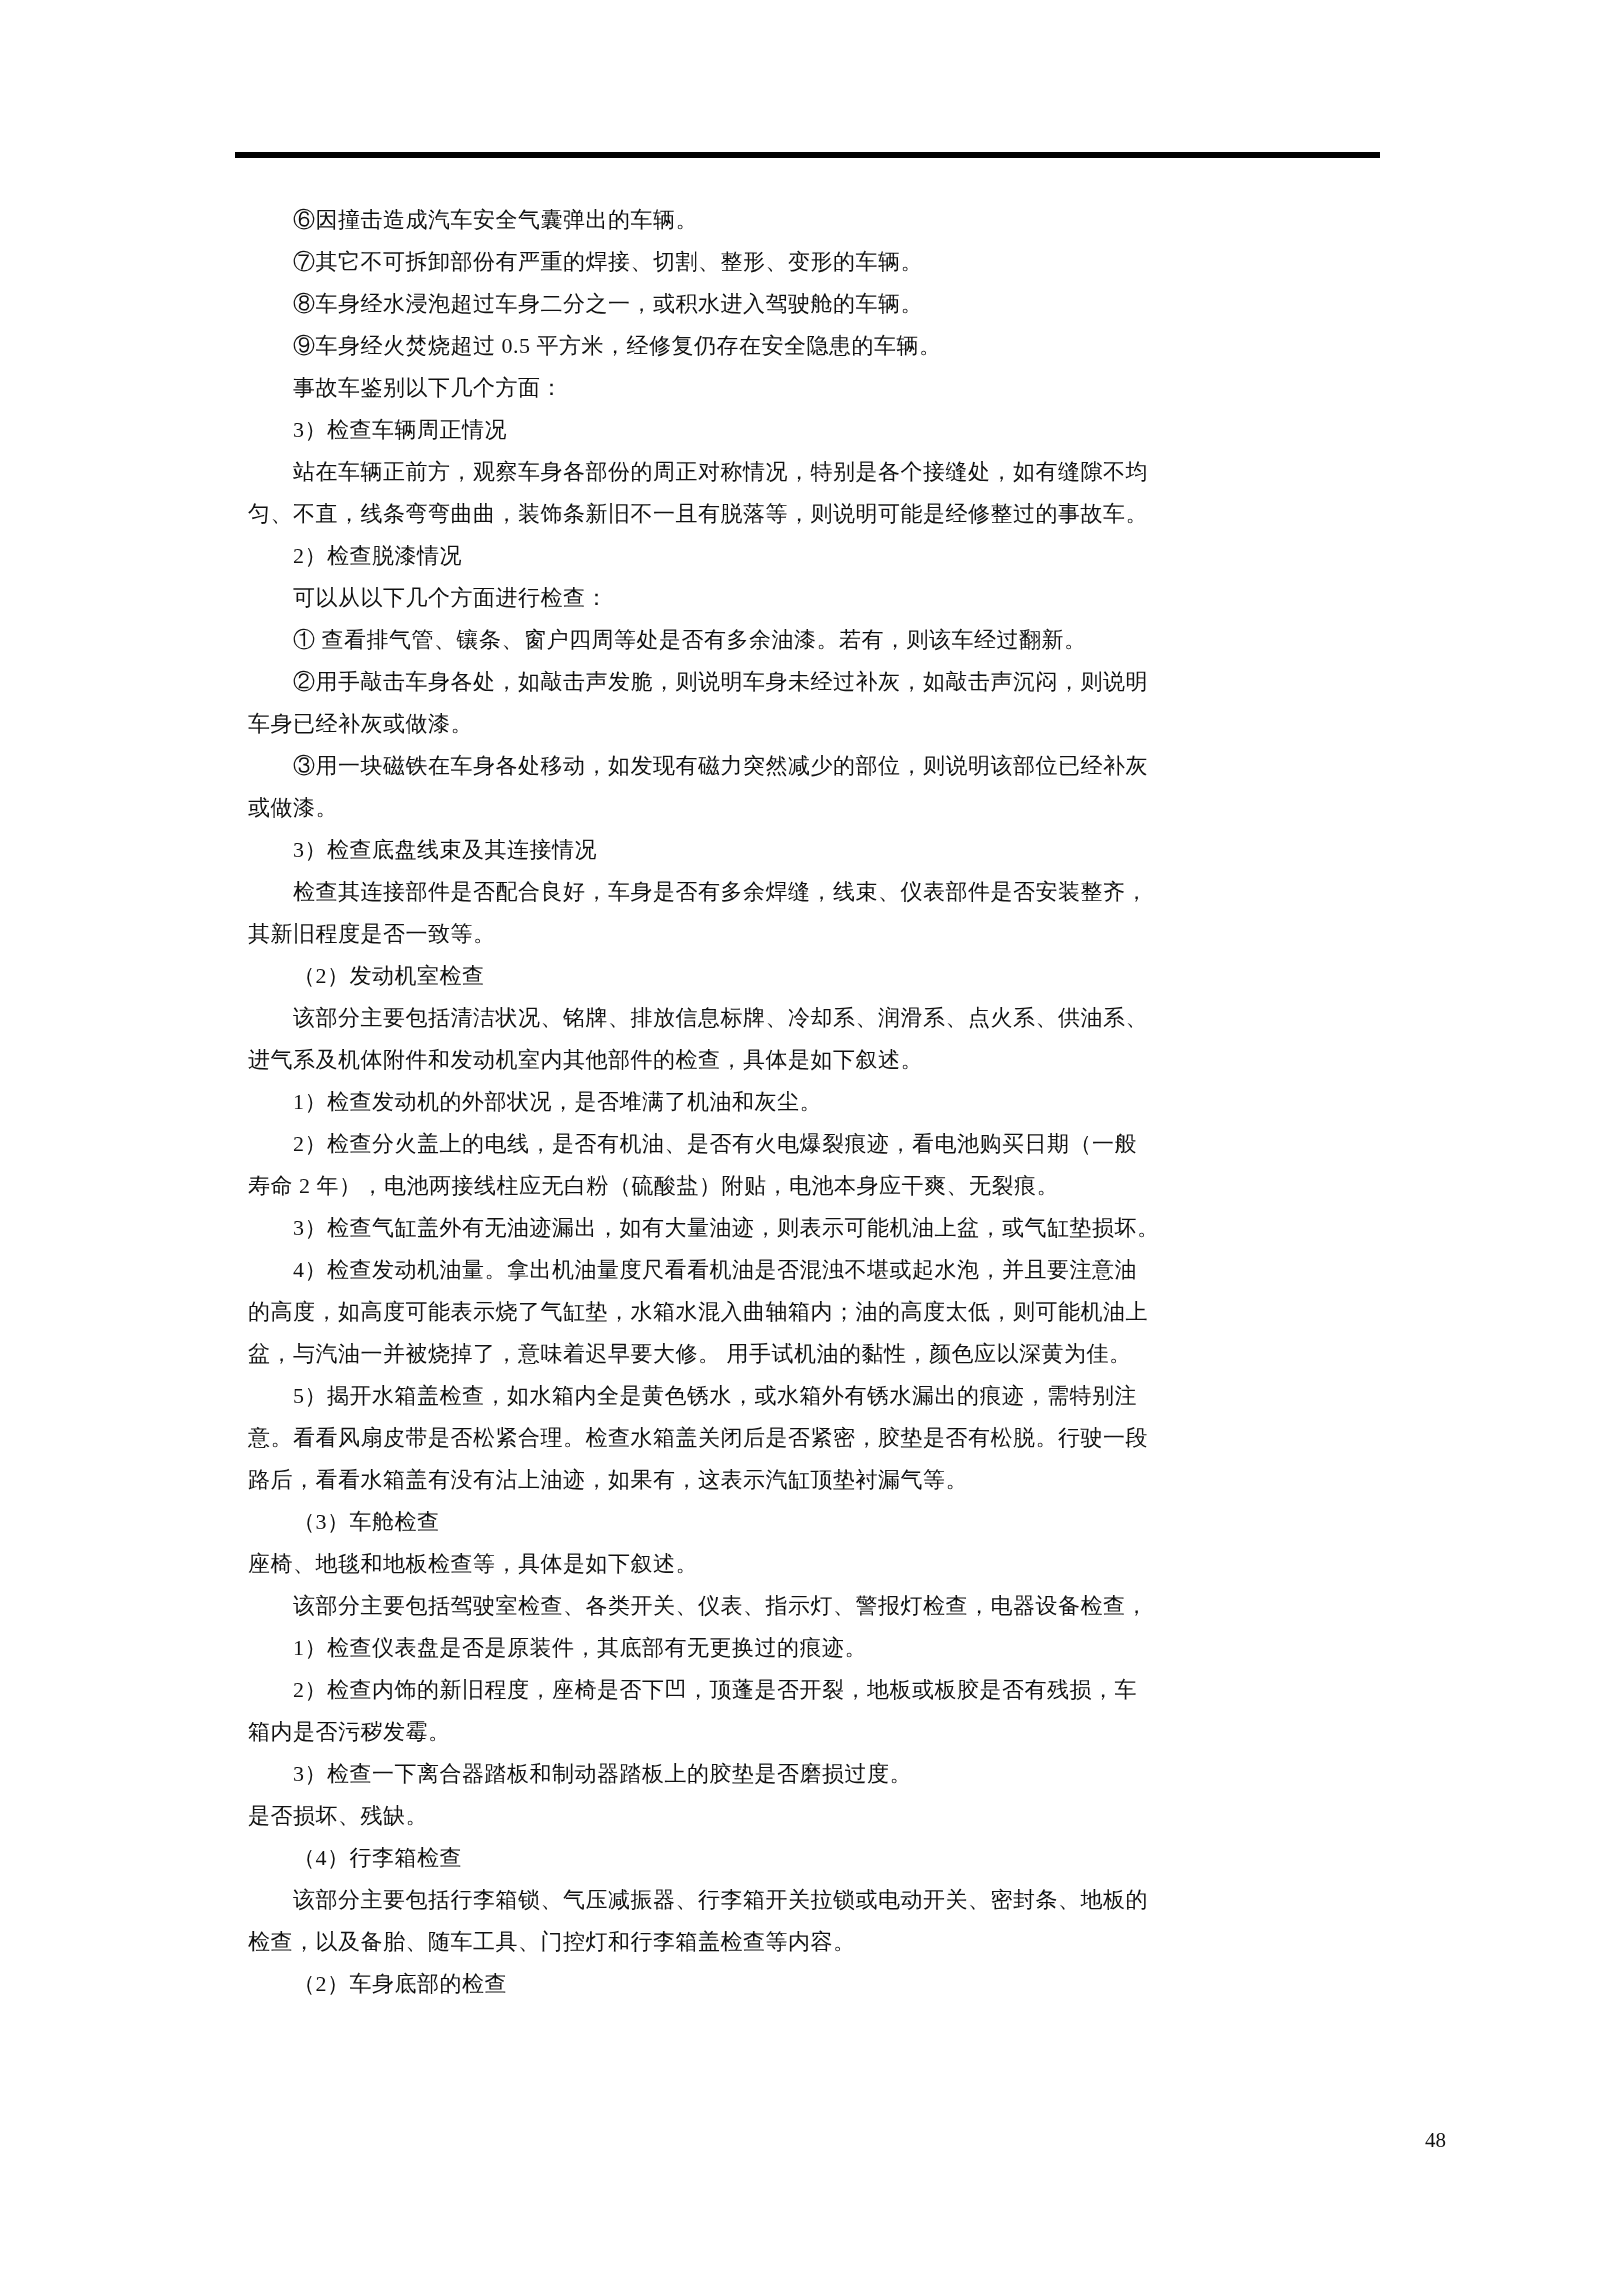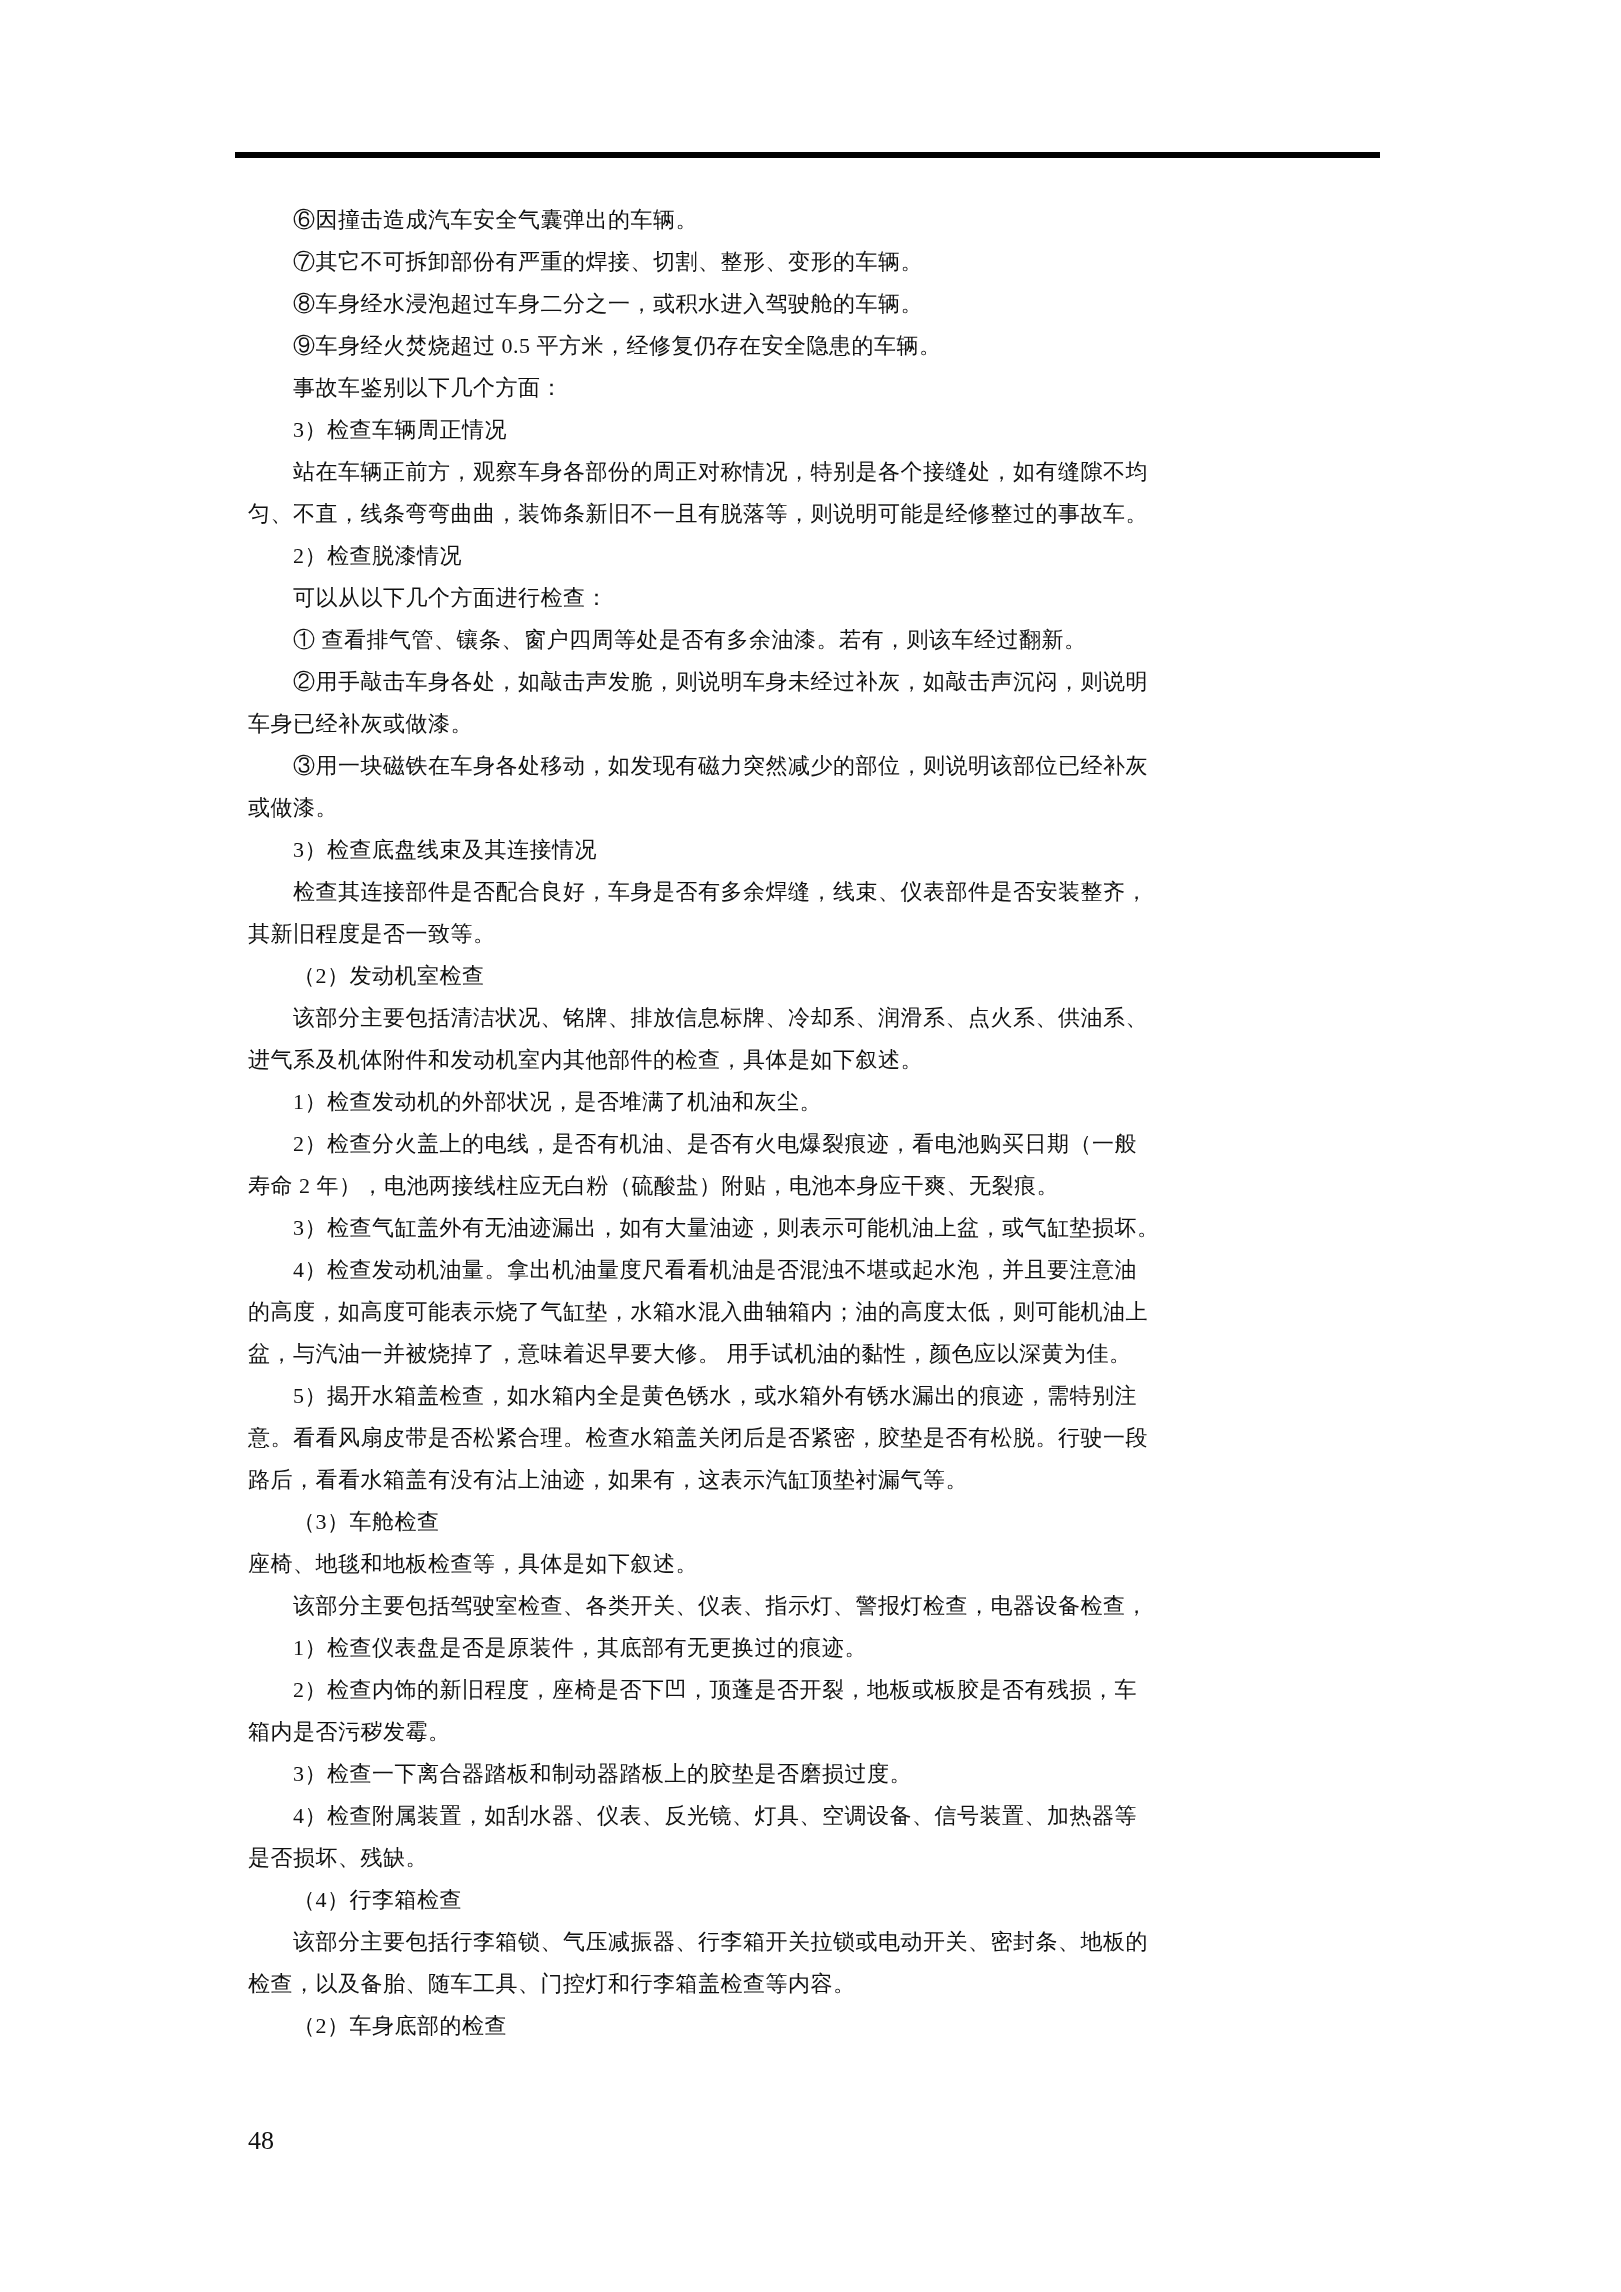--- a/index.html
+++ b/index.html
@@ -40,22 +40,22 @@
     height: 42px;
     white-space: pre;
     letter-spacing: 0.5px;
     color: #111111;
   }
   .page-footer {
     position: absolute;
     left: 248px;
     top: 2125px;
     width: 1198px;
-    text-align: left;
-    font-size: 26px;
+    text-align: right;
+    font-size: 21px;
     line-height: 31px;
     color: #111111;
   }
 </style>
 </head>
 <body>
 
 <div class="page">
   <div class="top-rule"></div>
   <div class="doc-body">
@@ -90,21 +90,20 @@
       <div class="line">　　5）揭开水箱盖检查，如水箱内全是黄色锈水，或水箱外有锈水漏出的痕迹，需特别注</div>
       <div class="line">意。看看风扇皮带是否松紧合理。检查水箱盖关闭后是否紧密，胶垫是否有松脱。行驶一段</div>
       <div class="line">路后，看看水箱盖有没有沾上油迹，如果有，这表示汽缸顶垫衬漏气等。</div>
       <div class="line">　　（3）车舱检查</div>
       <div class="line">座椅、地毯和地板检查等，具体是如下叙述。</div>
       <div class="line">　　该部分主要包括驾驶室检查、各类开关、仪表、指示灯、警报灯检查，电器设备检查，</div>
       <div class="line">　　1）检查仪表盘是否是原装件，其底部有无更换过的痕迹。</div>
       <div class="line">　　2）检查内饰的新旧程度，座椅是否下凹，顶蓬是否开裂，地板或板胶是否有残损，车</div>
       <div class="line">箱内是否污秽发霉。</div>
       <div class="line">　　3）检查一下离合器踏板和制动器踏板上的胶垫是否磨损过度。</div>
-      <div class="line">　　4）检查附属装置，如刮水器、仪表、反光镜、灯具、空调设备、信号装置、加热器等</div>
       <div class="line">是否损坏、残缺。</div>
       <div class="line">　　（4）行李箱检查</div>
       <div class="line">　　该部分主要包括行李箱锁、气压减振器、行李箱开关拉锁或电动开关、密封条、地板的</div>
       <div class="line">检查，以及备胎、随车工具、门控灯和行李箱盖检查等内容。</div>
       <div class="line">　　（2）车身底部的检查</div>
     </div>
   <div class="page-footer">48</div>
 </div>
 
 

